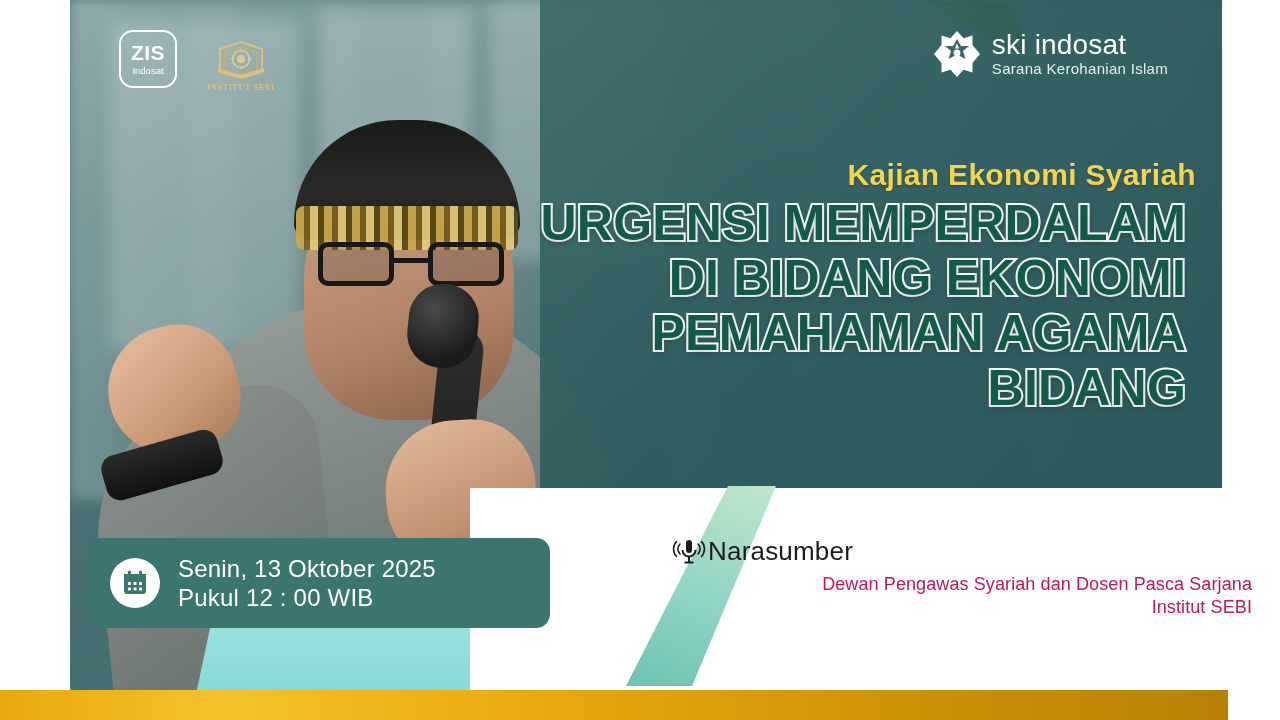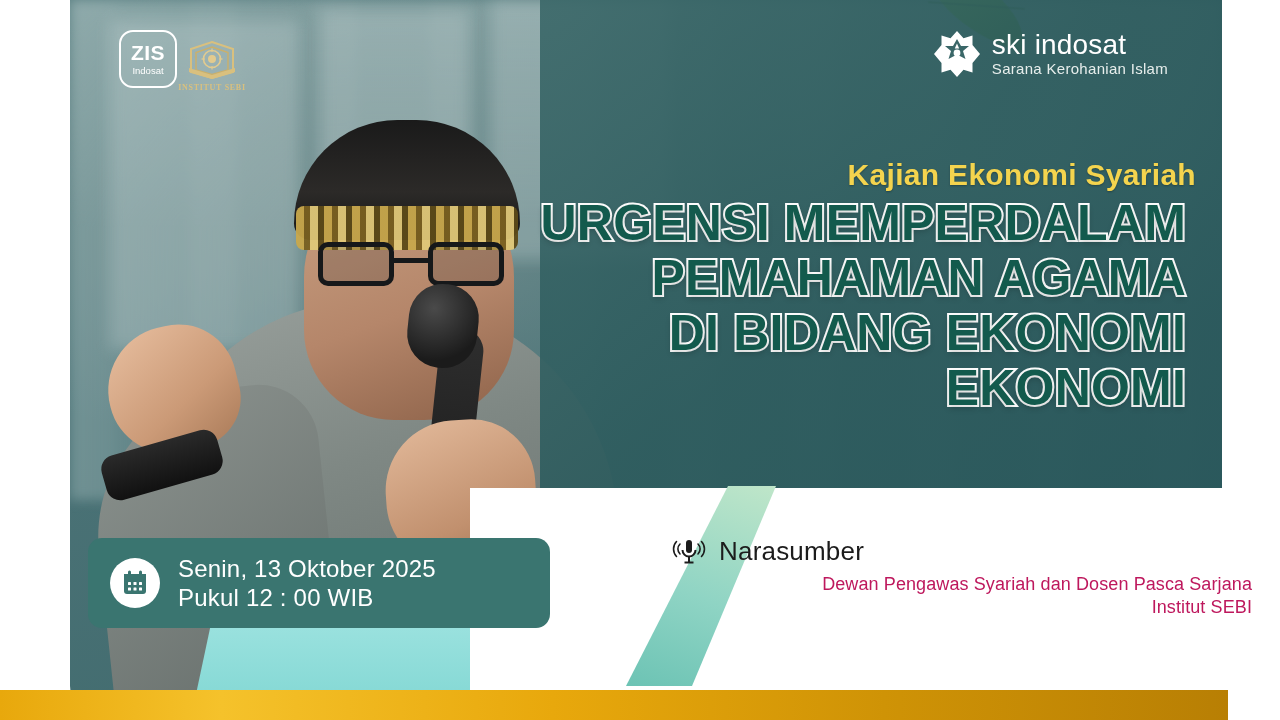--- a/index.html
+++ b/index.html
@@ -215,21 +215,21 @@
     clip-path: polygon(68% 0, 100% 0, 44% 100%, 0 100%);
   }
 
   
   .logo-row {
     position: absolute;
     left: 94px;
     top: 30px;
     display: flex;
     align-items: flex-start;
-    gap: 0;
+    gap: 29px;
     padding-left: 25px;
   }
   .zis-logo {
     width: 58px; height: 58px;
     border: 2.5px solid #ffffff;
     border-radius: 14px;
     display: flex; flex-direction: column;
     align-items: center; justify-content: center;
     line-height: 1;
   }
@@ -357,21 +357,21 @@
   
   .speaker {
     position: absolute;
     left: 672px;
     top: 536px;
     width: 580px;
   }
   .nara-row {
     display: flex;
     align-items: center;
-    gap: 13px;
+    gap: 2px;
     margin-bottom: 6px;
   }
   .mic-icon svg { display: block; }
   .nara-label {
     color: #1c1c1c;
     font-size: 26px;
     font-weight: 400;
     letter-spacing: .2px;
   }
   .speaker-name {
@@ -475,23 +475,23 @@
     </span>
     <span class="ski-text">
       <span class="ski-name">ski indosat</span>
       <span class="ski-tag" style="display:block">Sarana Kerohanian Islam</span>
     </span>
   </div>
 
   <div class="kicker">Kajian  Ekonomi Syariah</div>
   <div class="headline">
     <span class="hl">URGENSI MEMPERDALAM</span>
+    <span class="hl">DI BIDANG EKONOMI</span>
     <span class="hl">PEMAHAMAN AGAMA</span>
-    <span class="hl">DI BIDANG EKONOMI</span>
-    <span class="hl">EKONOMI</span>
+    <span class="hl">BIDANG</span>
   </div>
 
   <div class="date-chip">
     <span class="cal-icon">
       <svg width="30" height="30" viewBox="0 0 30 30">
         <rect x="4" y="6" width="22" height="20" rx="3" fill="#3a7570"></rect>
         <rect x="8" y="2.5" width="3" height="6" rx="1.5" fill="#3a7570"></rect>
         <rect x="19" y="2.5" width="3" height="6" rx="1.5" fill="#3a7570"></rect>
         <rect x="4" y="6" width="22" height="5" fill="#3a7570"></rect>
         <g fill="#ffffff">

